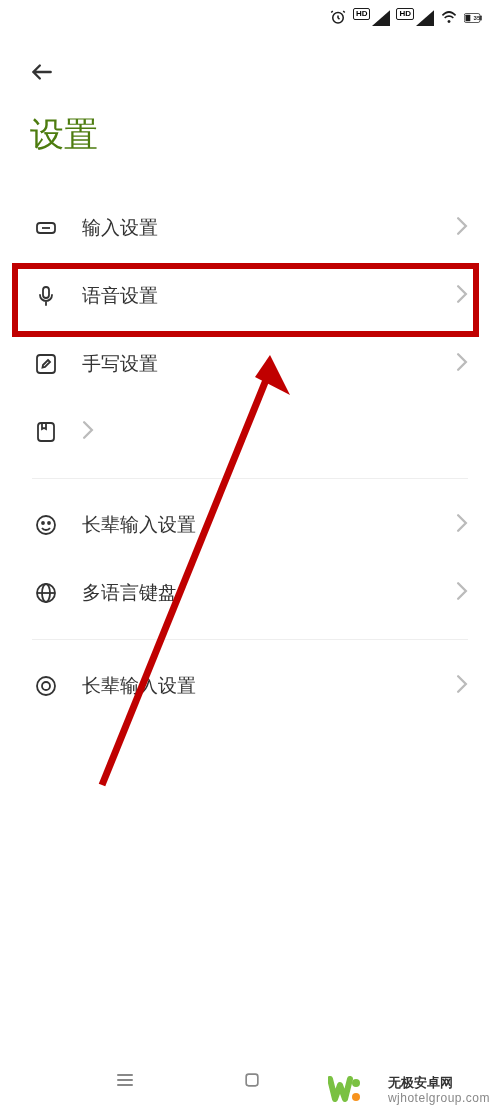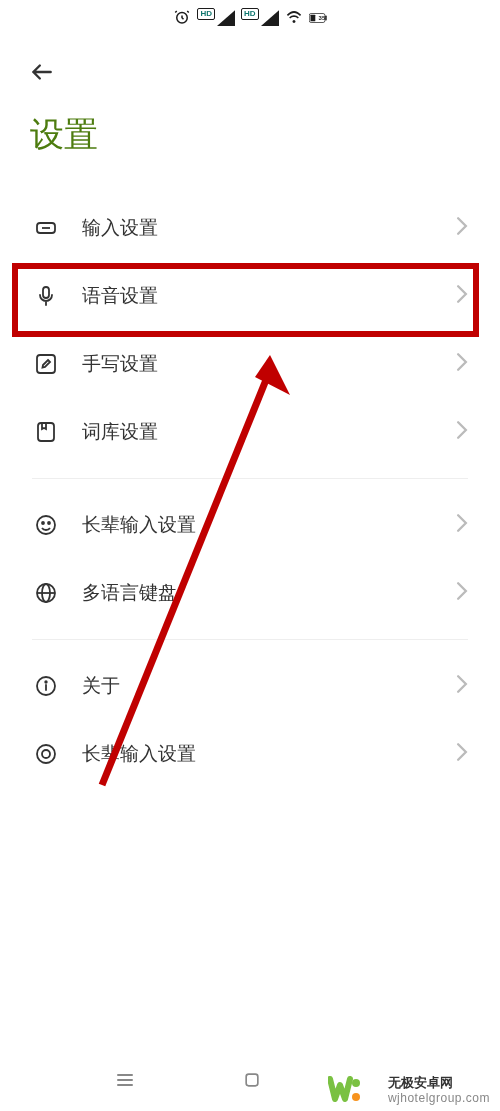--- a/index.html
+++ b/index.html
@@ -11,25 +11,25 @@
       width: 500px;
       height: 1111px;
       font-family: -apple-system, "PingFang SC", "Microsoft YaHei", sans-serif;
       background: #ffffff;
       position: relative;
       overflow: hidden;
     }
     .status-bar {
       height: 36px;
       display: flex;
-      justify-content: center;
+      justify-content: flex-end;
       align-items: center;
       padding: 0 18px;
       gap: 6px;
-      color: #0f766e;
+      color: #000000;
       font-size: 13px;
     }
     .status-bar svg {
       width: 18px;
       height: 18px;
     }
     .signal-group {
       display: flex;
       align-items: center;
       gap: 2px;
@@ -237,21 +237,20 @@
     </span>
   </div>
 
   <div class="list-item">
     <span class="list-icon">
       <svg width="24" height="24" viewBox="0 0 24 24" fill="none" stroke="#333" stroke-width="1.8">
           <rect x="4" y="3" width="16" height="18" rx="3"></rect>
           <path d="M8 3v6l2-1 2 1V3"></path>
         </svg>
     </span>
-    <span class="list-label">词库设置</span>
     <span class="list-arrow">
       <svg width="12" height="18" viewBox="0 0 8 14" fill="none" stroke="#bbb" stroke-width="1.8" stroke-linecap="round">
           <path d="M1 1l6 6-6 6"></path>
         </svg>
     </span>
   </div>
 </div>
 
 <div class="divider"></div>
 
@@ -287,35 +286,20 @@
           <path d="M1 1l6 6-6 6"></path>
         </svg>
     </span>
   </div>
 </div>
 
 <div class="divider"></div>
 
 <div class="list">
 
-  <div class="list-item">
-    <span class="list-icon">
-      <svg width="24" height="24" viewBox="0 0 24 24" fill="none" stroke="#333" stroke-width="1.8">
-          <circle cx="12" cy="12" r="9"></circle>
-          <circle cx="12" cy="8" r="0.8" fill="#333"></circle>
-          <line x1="12" y1="11" x2="12" y2="16" stroke-linecap="round"></line>
-        </svg>
-    </span>
-    <span class="list-label">关于</span>
-    <span class="list-arrow">
-      <svg width="12" height="18" viewBox="0 0 8 14" fill="none" stroke="#bbb" stroke-width="1.8" stroke-linecap="round">
-          <path d="M1 1l6 6-6 6"></path>
-        </svg>
-    </span>
-  </div>
 
   <div class="list-item">
     <span class="list-icon">
       <svg width="24" height="24" viewBox="0 0 24 24" fill="none" stroke="#333" stroke-width="1.8">
           <circle cx="12" cy="12" r="9"></circle>
           <circle cx="12" cy="12" r="4"></circle>
         </svg>
     </span>
     <span class="list-label">长辈输入设置</span>
     <span class="list-arrow">

